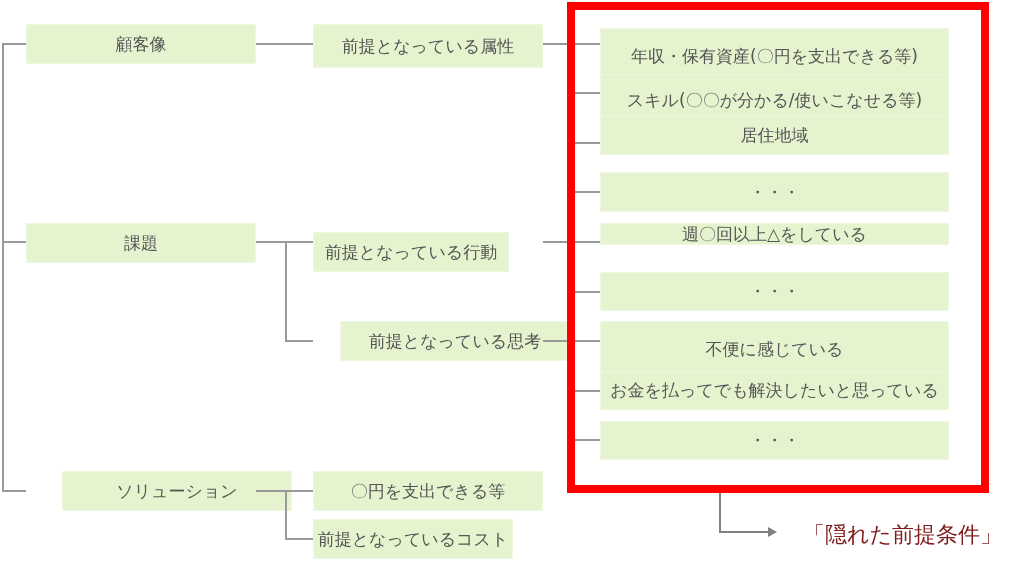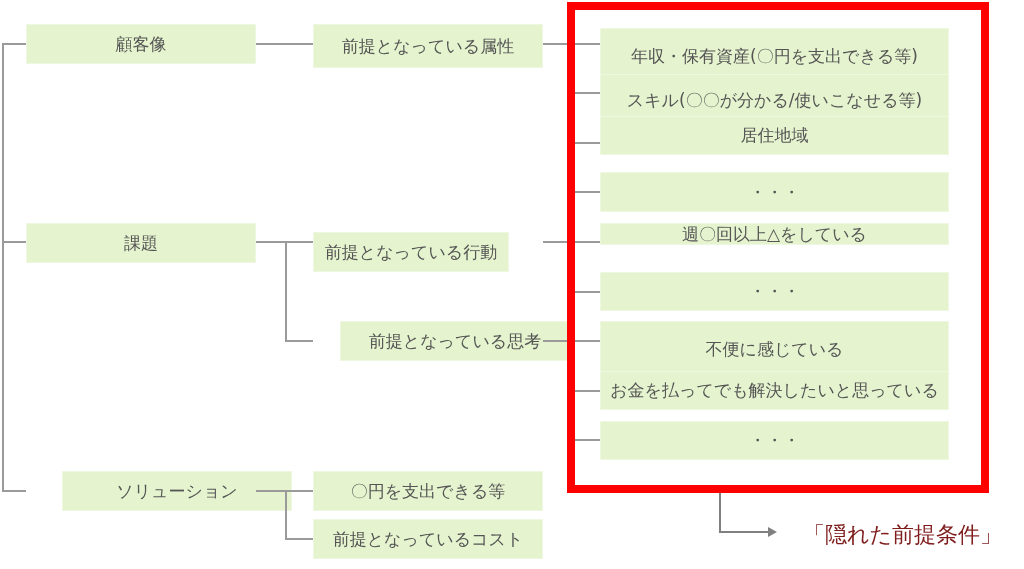--- a/index.html
+++ b/index.html
@@ -51,21 +51,21 @@
   </div>
 <div class="node" style="left:313px; top:232px; width:196px; height:40px;">
     <span>前提となっている行動</span>
   </div>
 <div class="node" style="left:313px; top:321px; width:230px; height:40px;margin-left:27px;">
     <span>前提となっている思考</span>
   </div>
 <div class="node" style="left:313px; top:471px; width:230px; height:40px;">
     <span>〇円を支出できる等</span>
   </div>
-<div class="node" style="left:313px; top:519px; width:230px; height:40px;">
+<div class="node" style="left:313px; top:519px; width:200px; height:40px;">
     <span>前提となっているコスト</span>
   </div>
 
 <div class="line hl" style="left:543px; top:43px; width:57px;"></div>
 <div class="line hl" style="left:543px; top:241px; width:57px;"></div>
 <div class="line hl" style="left:543px; top:340px; width:57px;"></div>
 <div class="line hl" style="left:575px; top:92px; width:25px;"></div>
 <div class="line hl" style="left:575px; top:142px; width:25px;"></div>
 <div class="line hl" style="left:575px; top:191px; width:25px;"></div>
 <div class="line hl" style="left:575px; top:291px; width:25px;"></div>

